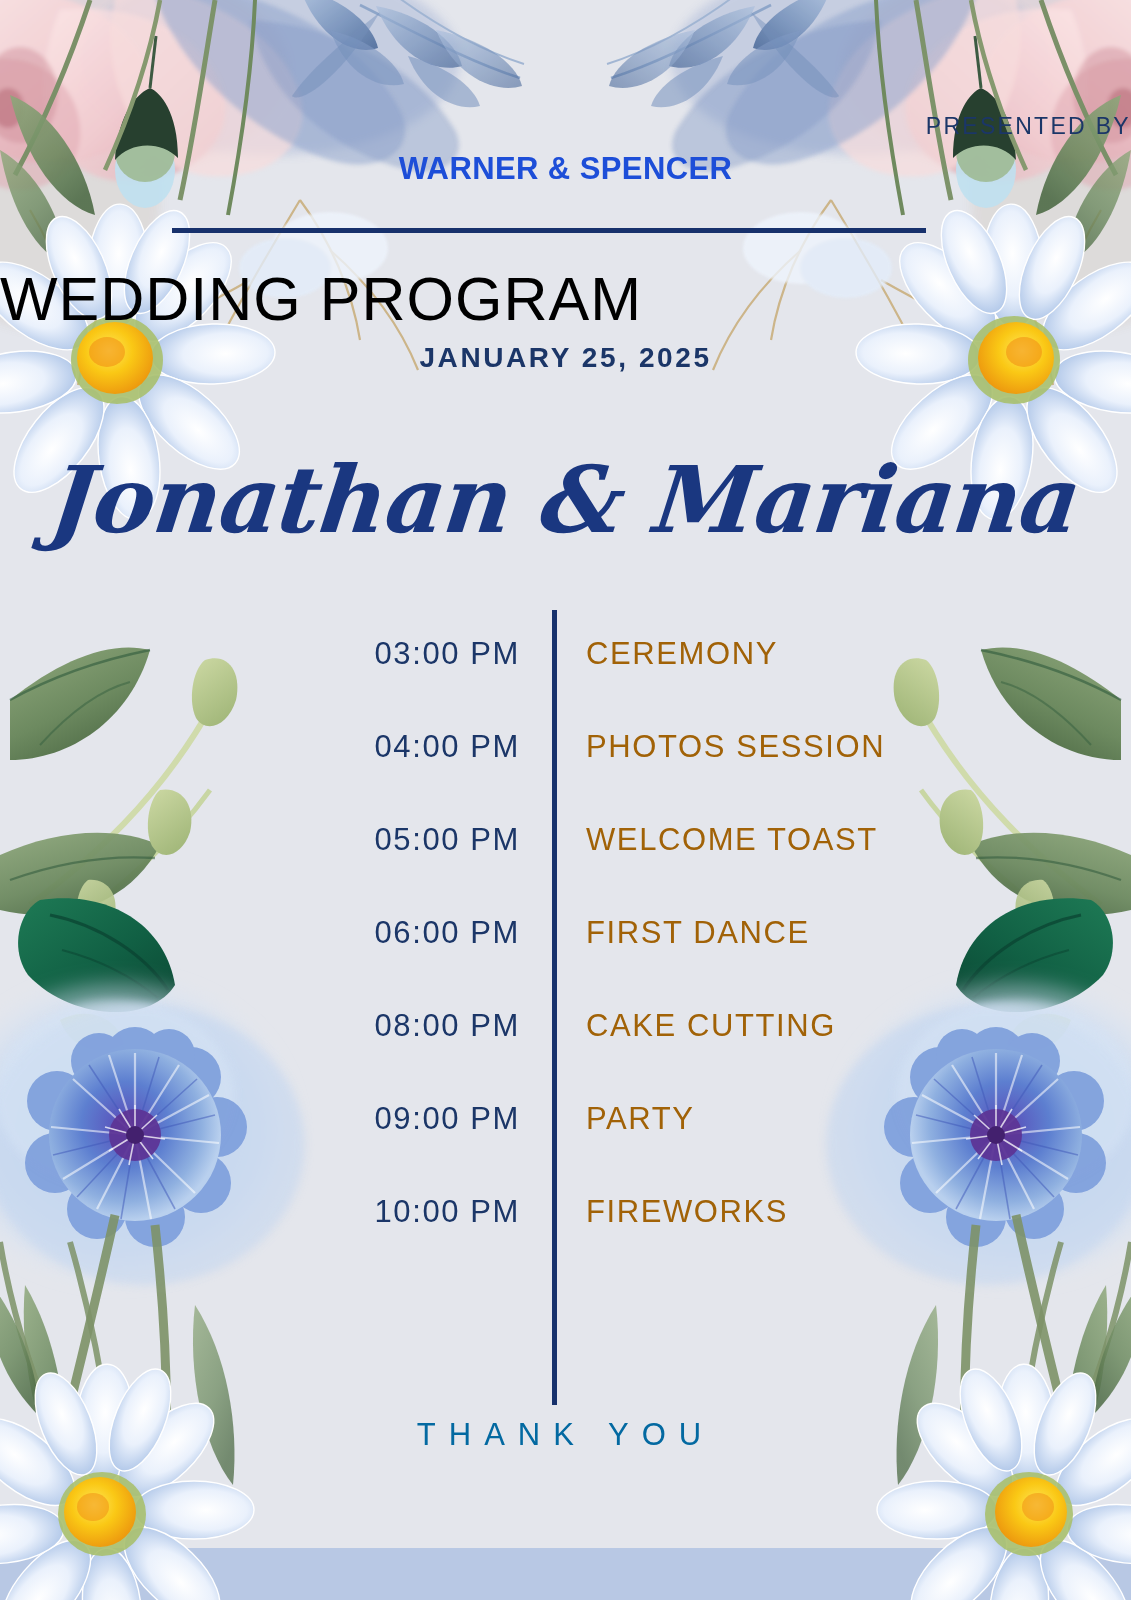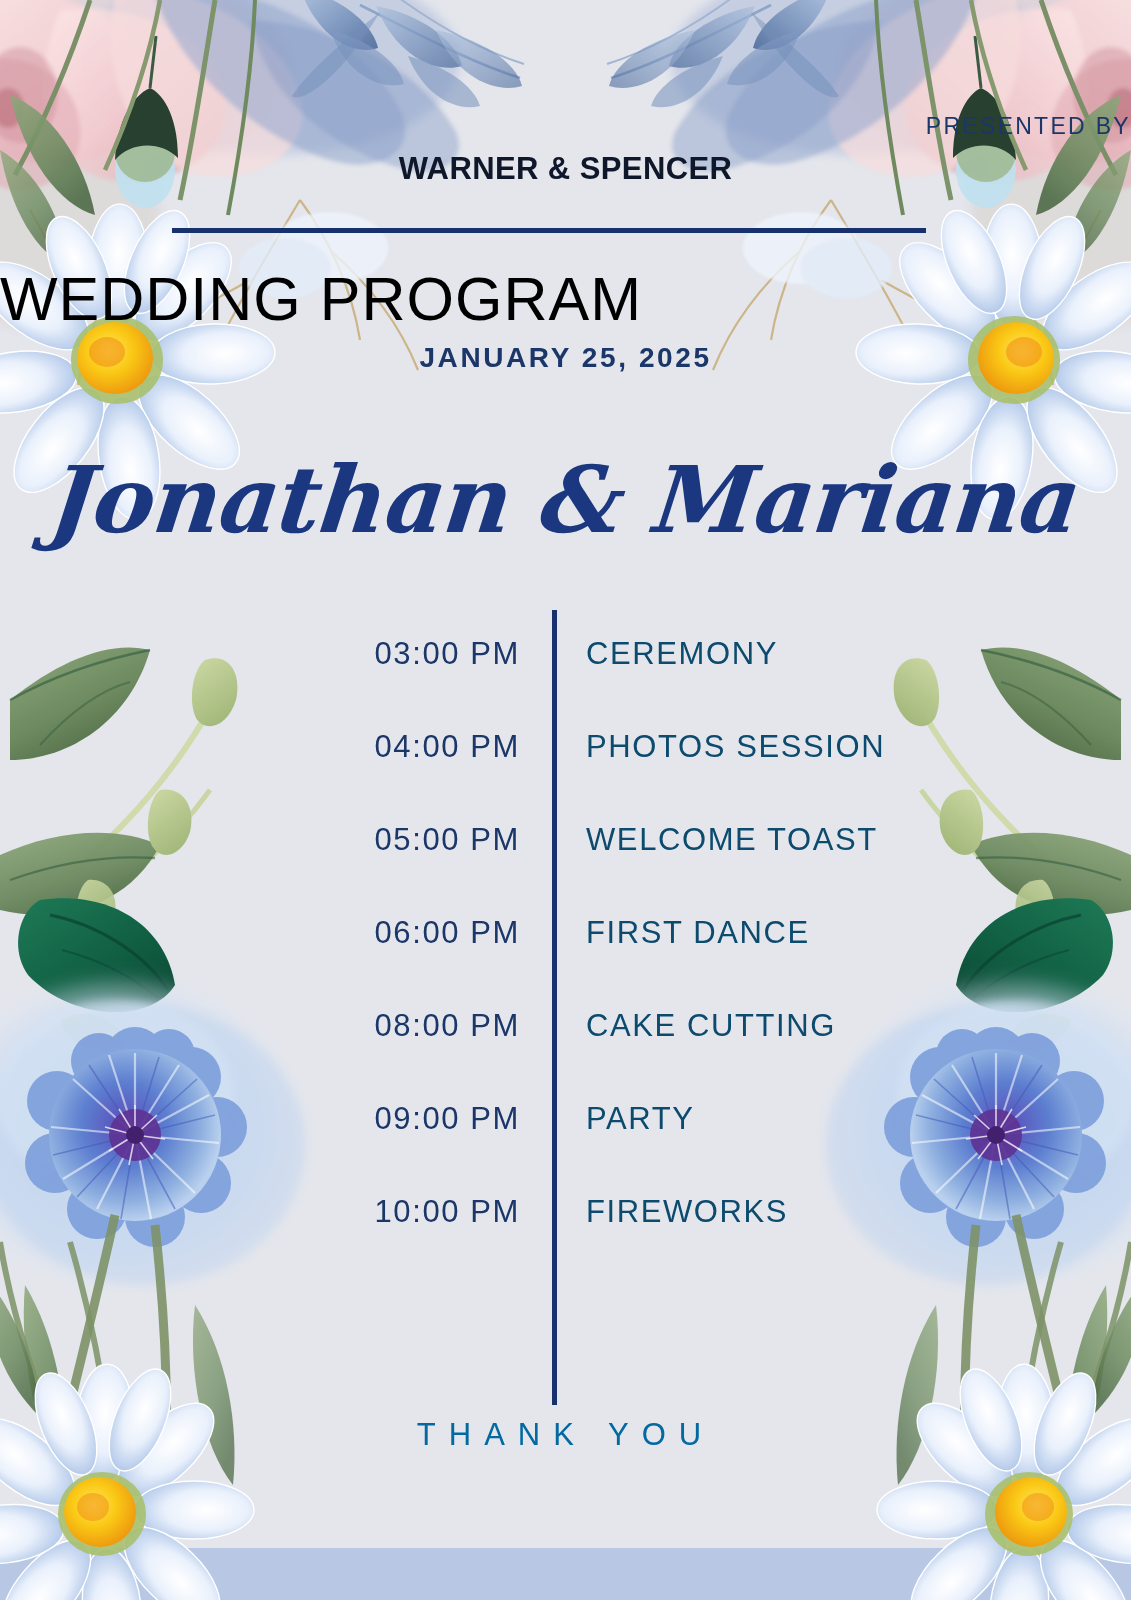--- a/index.html
+++ b/index.html
@@ -38,21 +38,21 @@
   .presented-by {
     position:absolute; top:113px; left:0; width:1131px;
     text-align:right;
     font-size:23px; letter-spacing:2.3px; font-weight:400;
     color:#1b3668;
   }
   .couple-firm {
     position:absolute; top:151px; left:0; width:1131px;
     text-align:center;
     font-size:31px; letter-spacing:0.4px; font-weight:bold;
-    color:#0f172a;
+    color:#1d4ed8;
   }
 
   #rule-top {
     position:absolute; left:172px; top:228px; width:754px; height:5px;
     background:#17316c; z-index:4;
   }
 
   .prog-title {
     position:absolute; top:264px; left:0; width:1131px;
     text-align:left;
@@ -86,21 +86,21 @@
   #schedule { position:absolute; left:0; top:636px; width:933px; }
   .row { position:relative; height:93px; }
   .row .time {
     position:absolute; left:0; top:0; width:520px;
     text-align:right;
     font-size:31px; letter-spacing:1.6px; color:#1b3668;
   }
   .row .event {
     position:absolute; left:586px; top:0; width:520px;
     text-align:left;
-    font-size:31px; letter-spacing:1.6px; color:#0c4a6e;
+    font-size:31px; letter-spacing:1.6px; color:#a16207;
   }
 
   .thankyou {
     position:absolute; top:1417px; left:0; width:1131px;
     text-align:center;
     font-size:31px; letter-spacing:13px; font-weight:500;
     color:#0369a1;
   }
 </style>
 </head>

